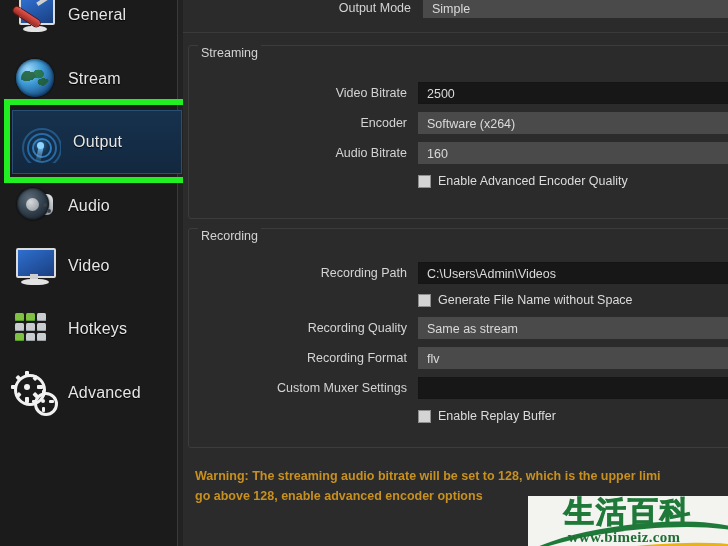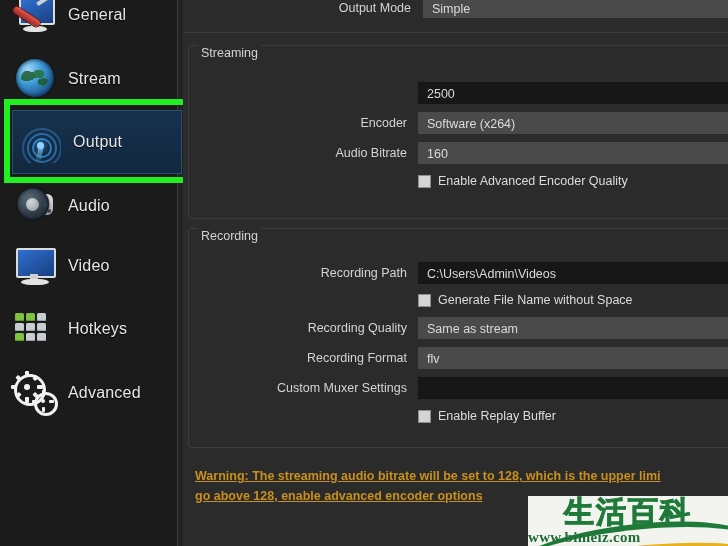--- a/index.html
+++ b/index.html
@@ -124,37 +124,37 @@
   }
   .cblabel{font-size:12.5px;color:#dcdcdc;white-space:nowrap;}
 
   #topmode{position:absolute;top:0;left:0;right:0;height:28px;}
   #topmode .lbl{line-height:20px;top:-2px;}
   #topmode .fld{top:-2px;height:20px;line-height:20px;left:229px;width:100%;}
   #divider{position:absolute;left:0;right:0;top:32px;height:1px;background:#3a3a3a;}
 
   #warning{
     position:absolute;left:12px;top:466px;width:520px;
-    font-size:12.5px;font-weight:bold;color:#c8901e;line-height:20px;text-decoration:underline;
+    font-size:12.5px;font-weight:bold;color:#c8901e;line-height:20px;
   }
 
   
   #watermark{
     position:absolute;left:528px;top:496px;width:200px;height:62px;
     overflow:hidden;background:#f3f3f0;
   }
   .wm-chars{
     position:absolute;left:0;top:-2px;width:200px;height:36px;
     display:flex;align-items:center;justify-content:center;gap:6px;
     color:#1f7a3a;font-size:30px;font-weight:bold;
     font-family:"DejaVu Sans",sans-serif;letter-spacing:2px;
     -webkit-text-stroke:1px #1f7a3a;
   }
   .wm-url{
-    position:absolute;left:0;top:33px;width:192px;text-align:left;
+    position:absolute;left:0;top:33px;width:192px;text-align:center;
     color:#1f6f35;font-size:15px;font-weight:bold;letter-spacing:.3px;
     font-family:"Liberation Serif",serif;z-index:3;
   }
   .wm-green{
     position:absolute;left:-20px;top:28px;width:250px;height:40px;
     background:#1f7a3a;border-radius:60% 40% 0 0 / 100% 70% 0 0;
     transform:rotate(-4deg);z-index:1;
   }
   .wm-white{
     position:absolute;left:-20px;top:34px;width:250px;height:30px;
@@ -294,20 +294,21 @@
     <div id="topmode">
       <span class="lbl" style="width:228px;">Output Mode</span>
       <span class="fld combo" style="left:240px;background:#4a4a4a;border-color:#4a4a4a;">Simple</span>
     </div>
     <div id="divider"></div>
 
     <div class="group" style="top:45px;height:172px;">
       <span class="group-title">Streaming</span>
 
       <div class="row" style="top:36px;">
+        <span class="lbl">Video Bitrate</span>
         <span class="fld edit">2500</span>
       </div>
 
       <div class="row" style="top:66px;">
         <span class="lbl">Encoder</span>
         <span class="fld combo">Software (x264)</span>
       </div>
 
       <div class="row" style="top:96px;">
         <span class="lbl">Audio Bitrate</span>

